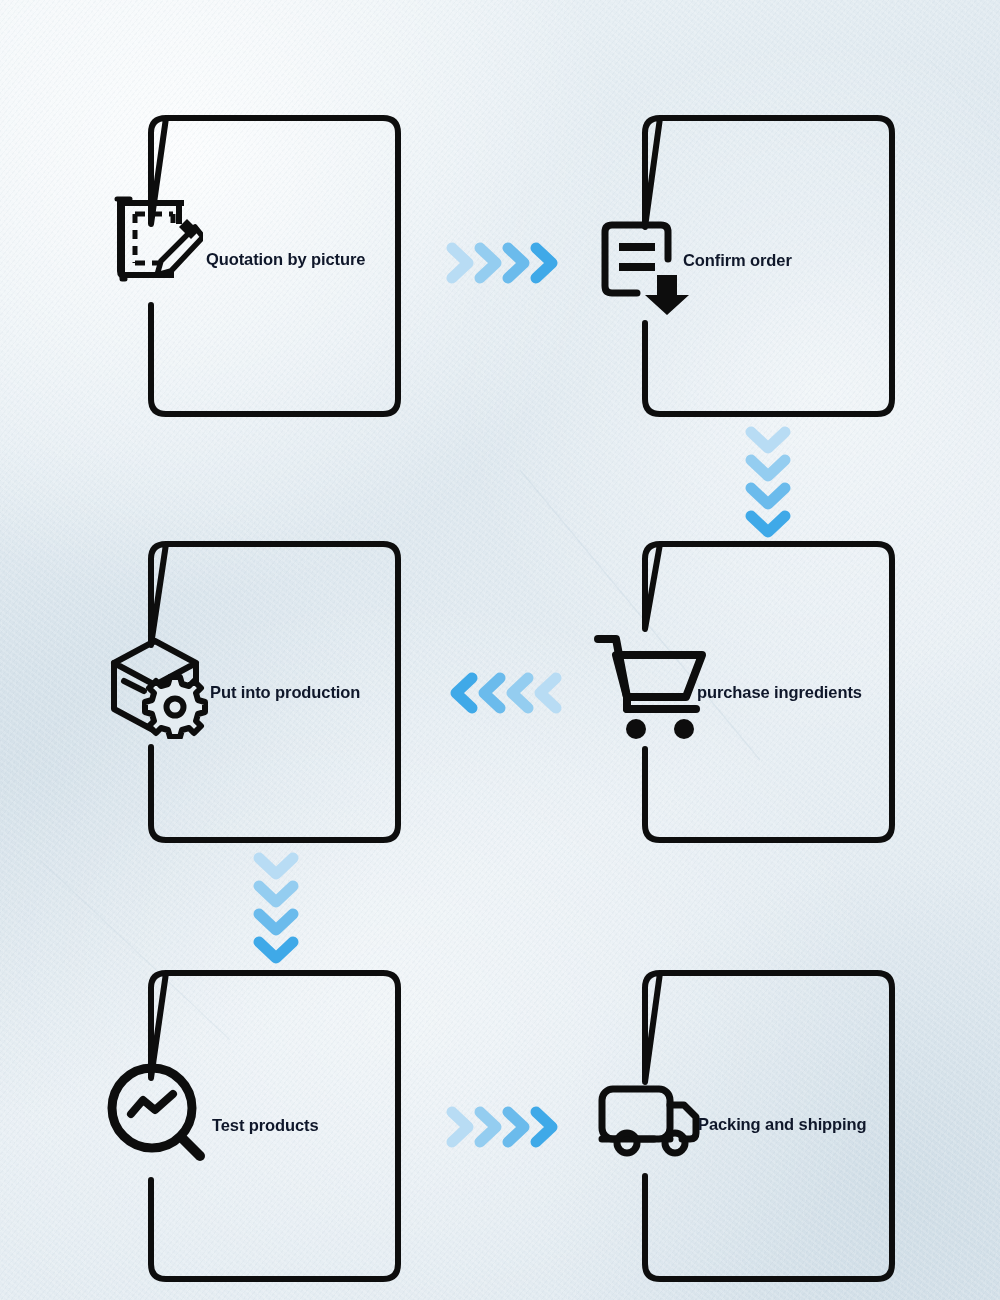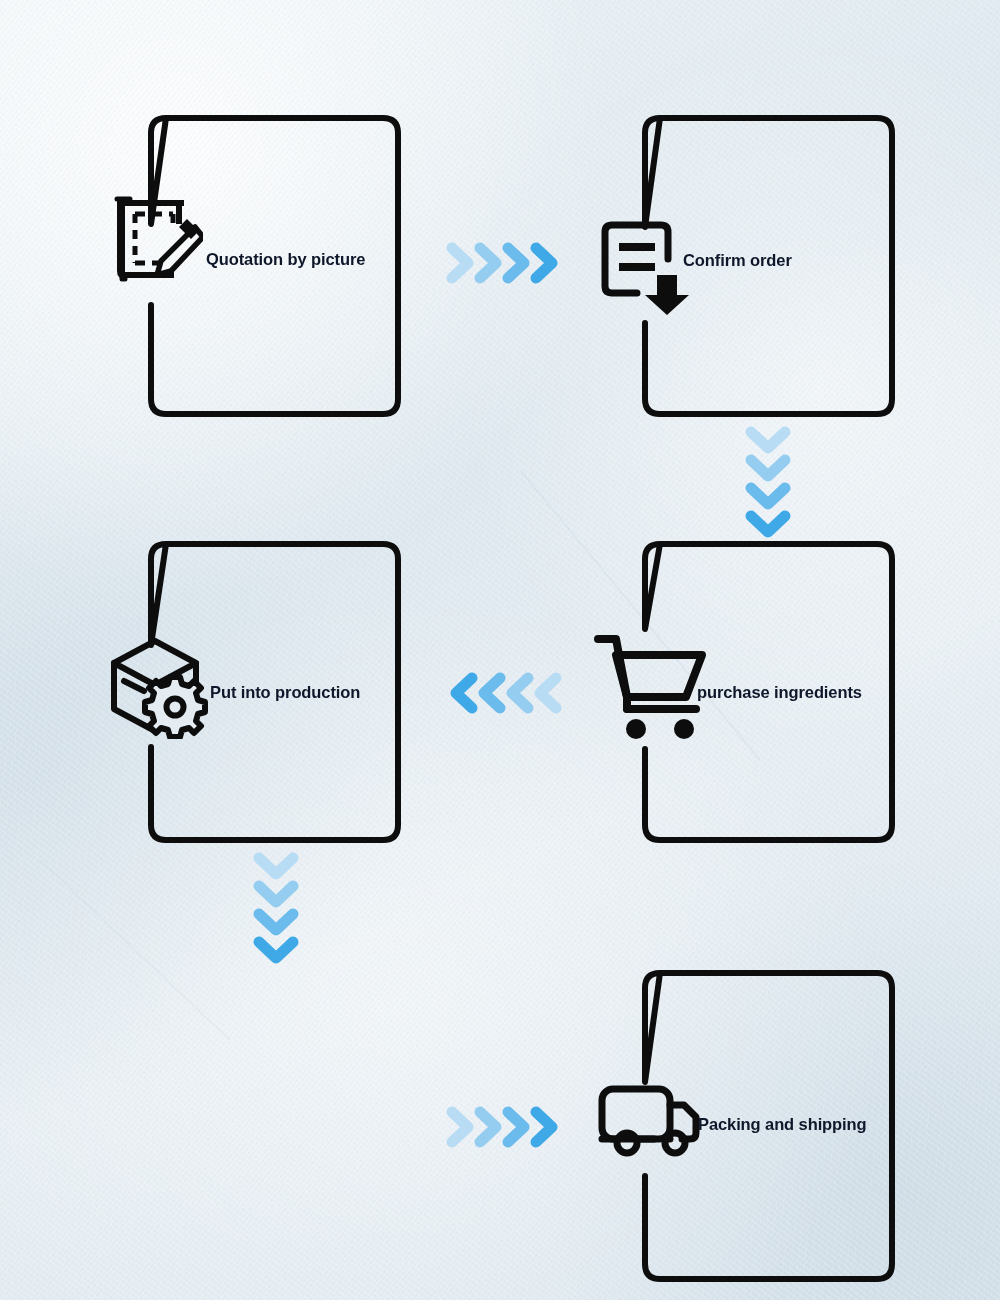--- a/index.html
+++ b/index.html
@@ -216,20 +216,35 @@
 
   <div class="chevrons" style="left:246px; top:850px; width:60px; height:116px;">
     <svg viewBox="0 0 60 116" fill="none">
       <path d="M 13 8 L 30 24 L 47 8" stroke="#b8dcf4" stroke-width="11" stroke-linecap="round" stroke-linejoin="round"></path>
       <path d="M 13 36 L 30 52 L 47 36" stroke="#94cdf0" stroke-width="11" stroke-linecap="round" stroke-linejoin="round"></path>
       <path d="M 13 64 L 30 80 L 47 64" stroke="#6bbbec" stroke-width="11" stroke-linecap="round" stroke-linejoin="round"></path>
       <path d="M 13 92 L 30 108 L 47 92" stroke="#3fa9e8" stroke-width="11" stroke-linecap="round" stroke-linejoin="round"></path>
     </svg>
   </div>
 
+  <div class="step-box" style="left:148px; top:970px; width:253px; height:312px;">
+    <svg class="step-frame" viewBox="0 0 253 312" fill="none">
+      <path d="M 18 3 L 235 3 Q 250 3 250 18 L 250 294 Q 250 309 235 309 L 18 309 Q 3 309 3 294 L 3 210 M 3 108 L 3 18 Q 3 3 18 3 Z" stroke="#0d0d0d" stroke-width="6" fill="none" stroke-linecap="round" stroke-linejoin="round"></path>
+    </svg>
+
+    <div class="step-icon" style="left:-48px; top:88px; width:112px; height:112px;">
+      <svg viewBox="0 0 112 112" fill="none">
+        <circle cx="52" cy="50" r="40" stroke="#0d0d0d" stroke-width="9" fill="none"></circle>
+        <path d="M 31 56 L 43 42 L 55 52 L 73 36" stroke="#0d0d0d" stroke-width="8" fill="none" stroke-linecap="round" stroke-linejoin="round"></path>
+        <path d="M 81 79 L 100 98" stroke="#0d0d0d" stroke-width="10" stroke-linecap="round"></path>
+      </svg>
+    </div>
+
+    <div class="step-label" style="left:64px; top:147px;">Test products</div>
+  </div>
 
   <div class="step-box" style="left:642px; top:970px; width:253px; height:312px;">
     <svg class="step-frame" viewBox="0 0 253 312" fill="none">
       <path d="M 18 3 L 235 3 Q 250 3 250 18 L 250 294 Q 250 309 235 309 L 18 309 Q 3 309 3 294 L 3 206 M 3 112 L 3 18 Q 3 3 18 3 Z" stroke="#0d0d0d" stroke-width="6" fill="none" stroke-linecap="round" stroke-linejoin="round"></path>
     </svg>
 
     <div class="step-icon" style="left:-46px; top:105px; width:120px; height:92px;">
       <svg viewBox="0 0 120 92" fill="none">
 
         <rect x="6" y="14" width="68" height="50" rx="11" stroke="#0d0d0d" stroke-width="7" fill="none"></rect>

